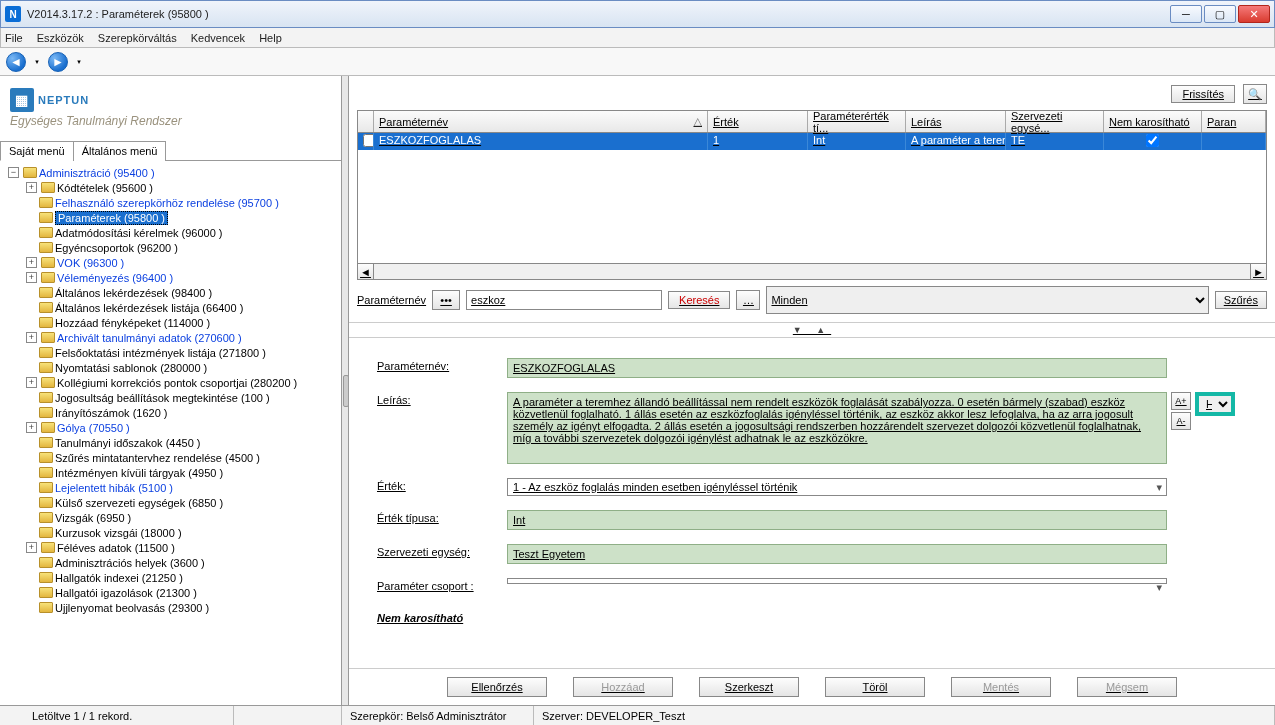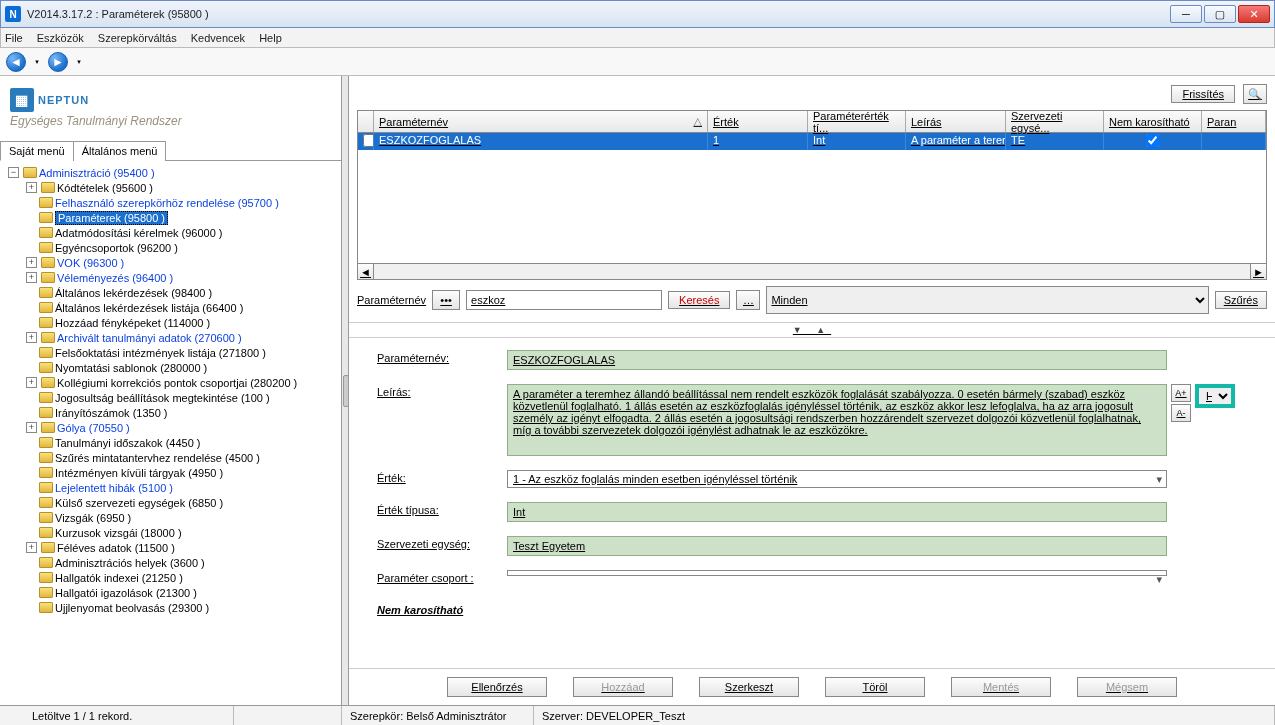--- a/index.html
+++ b/index.html
@@ -62,21 +62,21 @@
 .searchbar { display:flex; align-items:center; gap:6px; margin-top:6px;}
 .searchbar label{ min-width:64px;}
 .searchbar input[type=text]{ border:1px solid #888; padding:2px 4px; height:20px;}
 .searchbar .keres{ border:1px solid #888; padding:2px 10px; color:#c00; background:linear-gradient(#fdfdfd,#e5e5e5);}
 .searchbar .dots{ border:1px solid #888; width:24px; height:20px; display:flex;align-items:center;justify-content:center; background:linear-gradient(#fdfdfd,#e5e5e5);}
 .searchbar select{ flex:1; height:28px; border:1px solid #888;}
 .searchbar .szures{ border:1px solid #888; padding:2px 8px; background:linear-gradient(#fdfdfd,#e5e5e5);}
 
 .collapse { text-align:center; padding:2px 0; font-size:9px; letter-spacing:6px; color:#444;}
 
-.form { flex:1; padding:12px 28px; overflow:auto; border-top:1px solid #ccc;}
+.form { flex:1; padding:20px 28px; overflow:auto; border-top:1px solid #ccc;}
 .form .row { display:flex; align-items:flex-start; margin-bottom:14px;}
 .form .lbl { width:130px; padding-top:2px;}
 .form .val { background:#cde1c8; border:1px solid #8faf87; padding:3px 5px; flex:1; max-width:660px;}
 .form .val.textarea { height:72px; overflow:hidden;}
 .form .combo { background:#fff; border:1px solid #888; padding:2px 5px; flex:1; max-width:660px; position:relative;}
 .form .combo::after{content:'▾';position:absolute;right:4px;top:2px;color:#555;}
 .form .fontbtns { display:flex; flex-direction:column; gap:2px; margin-left:4px;}
 .form .fontbtns span{width:20px;height:18px;border:1px solid #888;background:linear-gradient(#fdfdfd,#e5e5e5);display:flex;align-items:center;justify-content:center;font-size:9px;}
 .form .langcombo { width:40px; border:4px solid #14b8a6; margin-left:4px; padding:1px 3px;}
 .form .emph{ font-style:italic; font-weight:bold; margin-top:20px; margin-bottom:10px;}
@@ -229,21 +229,21 @@
         <div class="line">
           <span style="display: inline-block; width: 22px;"></span>
           <span class="noexp"></span>
           <span class="ico folder"></span>
           <span class="txt ">Jogosultság beállítások megtekintése (100  )</span>
         </div>
         <div class="line">
           <span style="display: inline-block; width: 22px;"></span>
           <span class="noexp"></span>
           <span class="ico folder"></span>
-          <span class="txt ">Irányítószámok (1350  )</span>
+          <span class="txt ">Irányítószámok (1620  )</span>
         </div>
         <div class="line">
           <span style="display: inline-block; width: 22px;"></span>
           <span class="expander">+</span>
           <span class="ico folder"></span>
           <span class="txt link">Gólya (70550  )</span>
         </div>
         <div class="line">
           <span style="display: inline-block; width: 22px;"></span>
           <span class="noexp"></span>

